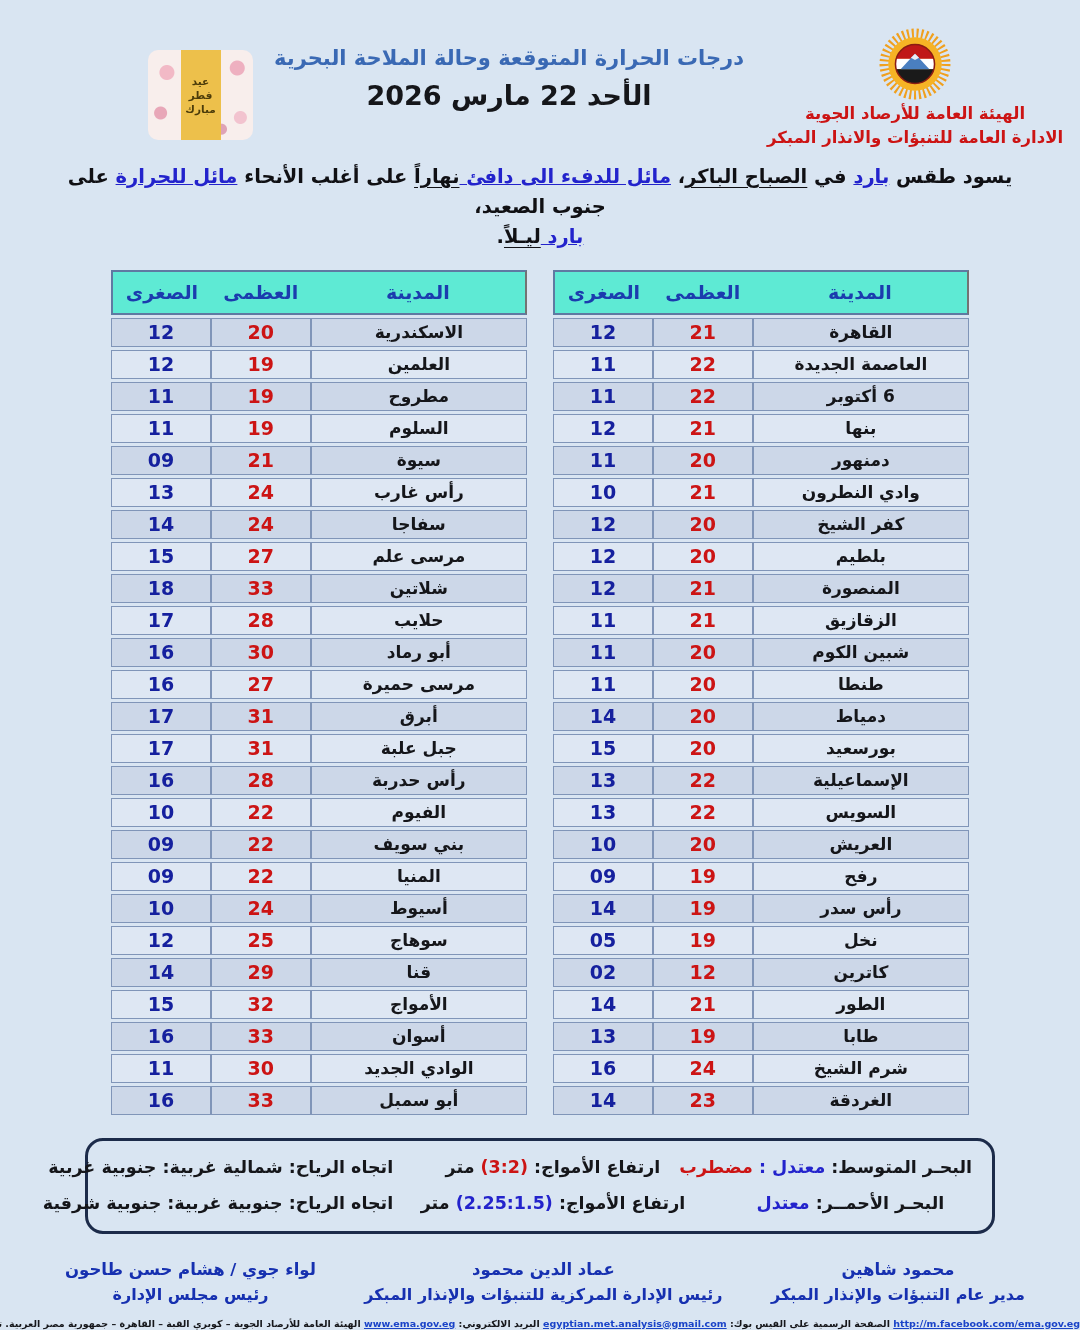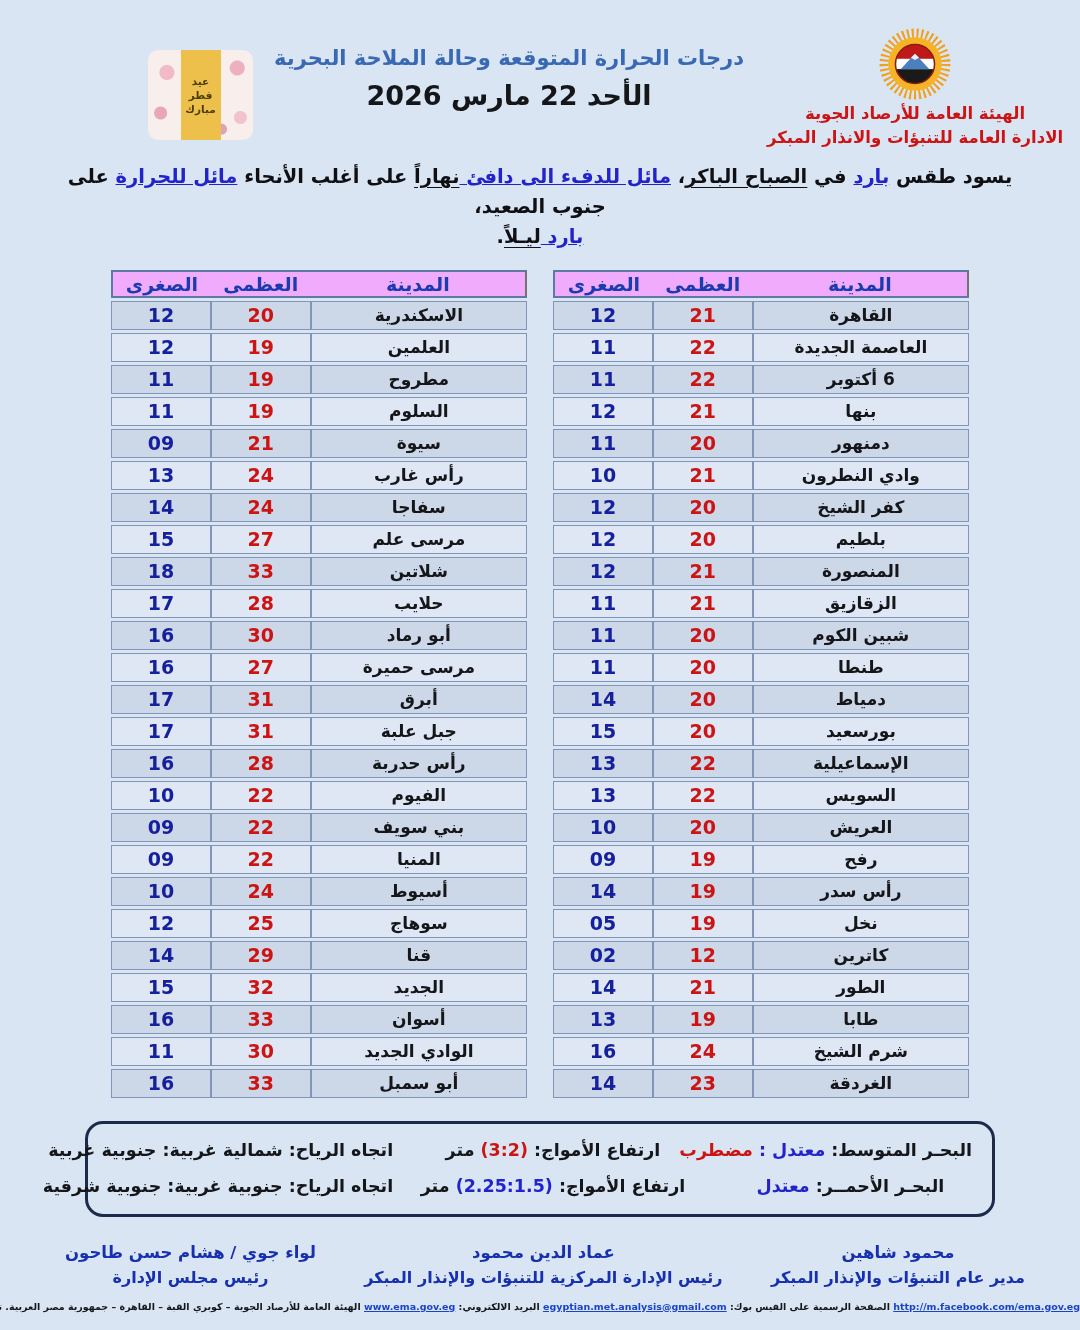--- a/index.html
+++ b/index.html
@@ -46,22 +46,22 @@
   .forecast .blue { color: #2323cc; text-decoration: underline; }
   .forecast .u { text-decoration: underline; text-underline-offset: 4px; }
 
   
   .tables { display: flex; justify-content: center; gap: 26px; margin-top: 14px; }
   .temp-table { width: 416px; border-collapse: separate; border-spacing: 0 3px; table-layout: fixed; }
   .temp-table col.c-city { width: 52%; }
   .temp-table col.c-max  { width: 24%; }
   .temp-table col.c-min  { width: 24%; }
   .temp-table thead th {
-    background: #f0abfc; color: #1b3cae; font-size: 19px; font-weight: bold;
-    height: 28px; border-top: 2px solid #5f7aa2; border-bottom: 2px solid #5f7aa2;
+    background: #5eead4; color: #1b3cae; font-size: 19px; font-weight: bold;
+    height: 45px; border-top: 2px solid #5f7aa2; border-bottom: 2px solid #5f7aa2;
   }
   .temp-table thead th:first-child { border-right: 2px solid #737373; }
   .temp-table thead th:last-child  { border-left: 2px solid #5f7aa2; }
   .temp-table tbody td {
     height: 29px; text-align: center; vertical-align: middle;
     border: 1px solid #8095b8;
   }
   .temp-table tr.odd  td { background: #ccd7e8; }
   .temp-table tr.even td { background: #dee7f3; }
   td.city-name { font-size: 17px; font-weight: bold; color: #15161a; }
@@ -393,21 +393,21 @@
             <td class="city-name">سوهاج</td>
             <td class="temp-max">25</td>
             <td class="temp-min">12</td>
           </tr>
           <tr class="odd">
             <td class="city-name">قنا</td>
             <td class="temp-max">29</td>
             <td class="temp-min">14</td>
           </tr>
           <tr class="even">
-            <td class="city-name">الجديد</td>
+            <td class="city-name">الأمواج</td>
             <td class="temp-max">32</td>
             <td class="temp-min">15</td>
           </tr>
           <tr class="odd">
             <td class="city-name">أسوان</td>
             <td class="temp-max">33</td>
             <td class="temp-min">16</td>
           </tr>
           <tr class="even">
             <td class="city-name">الوادي الجديد</td>

